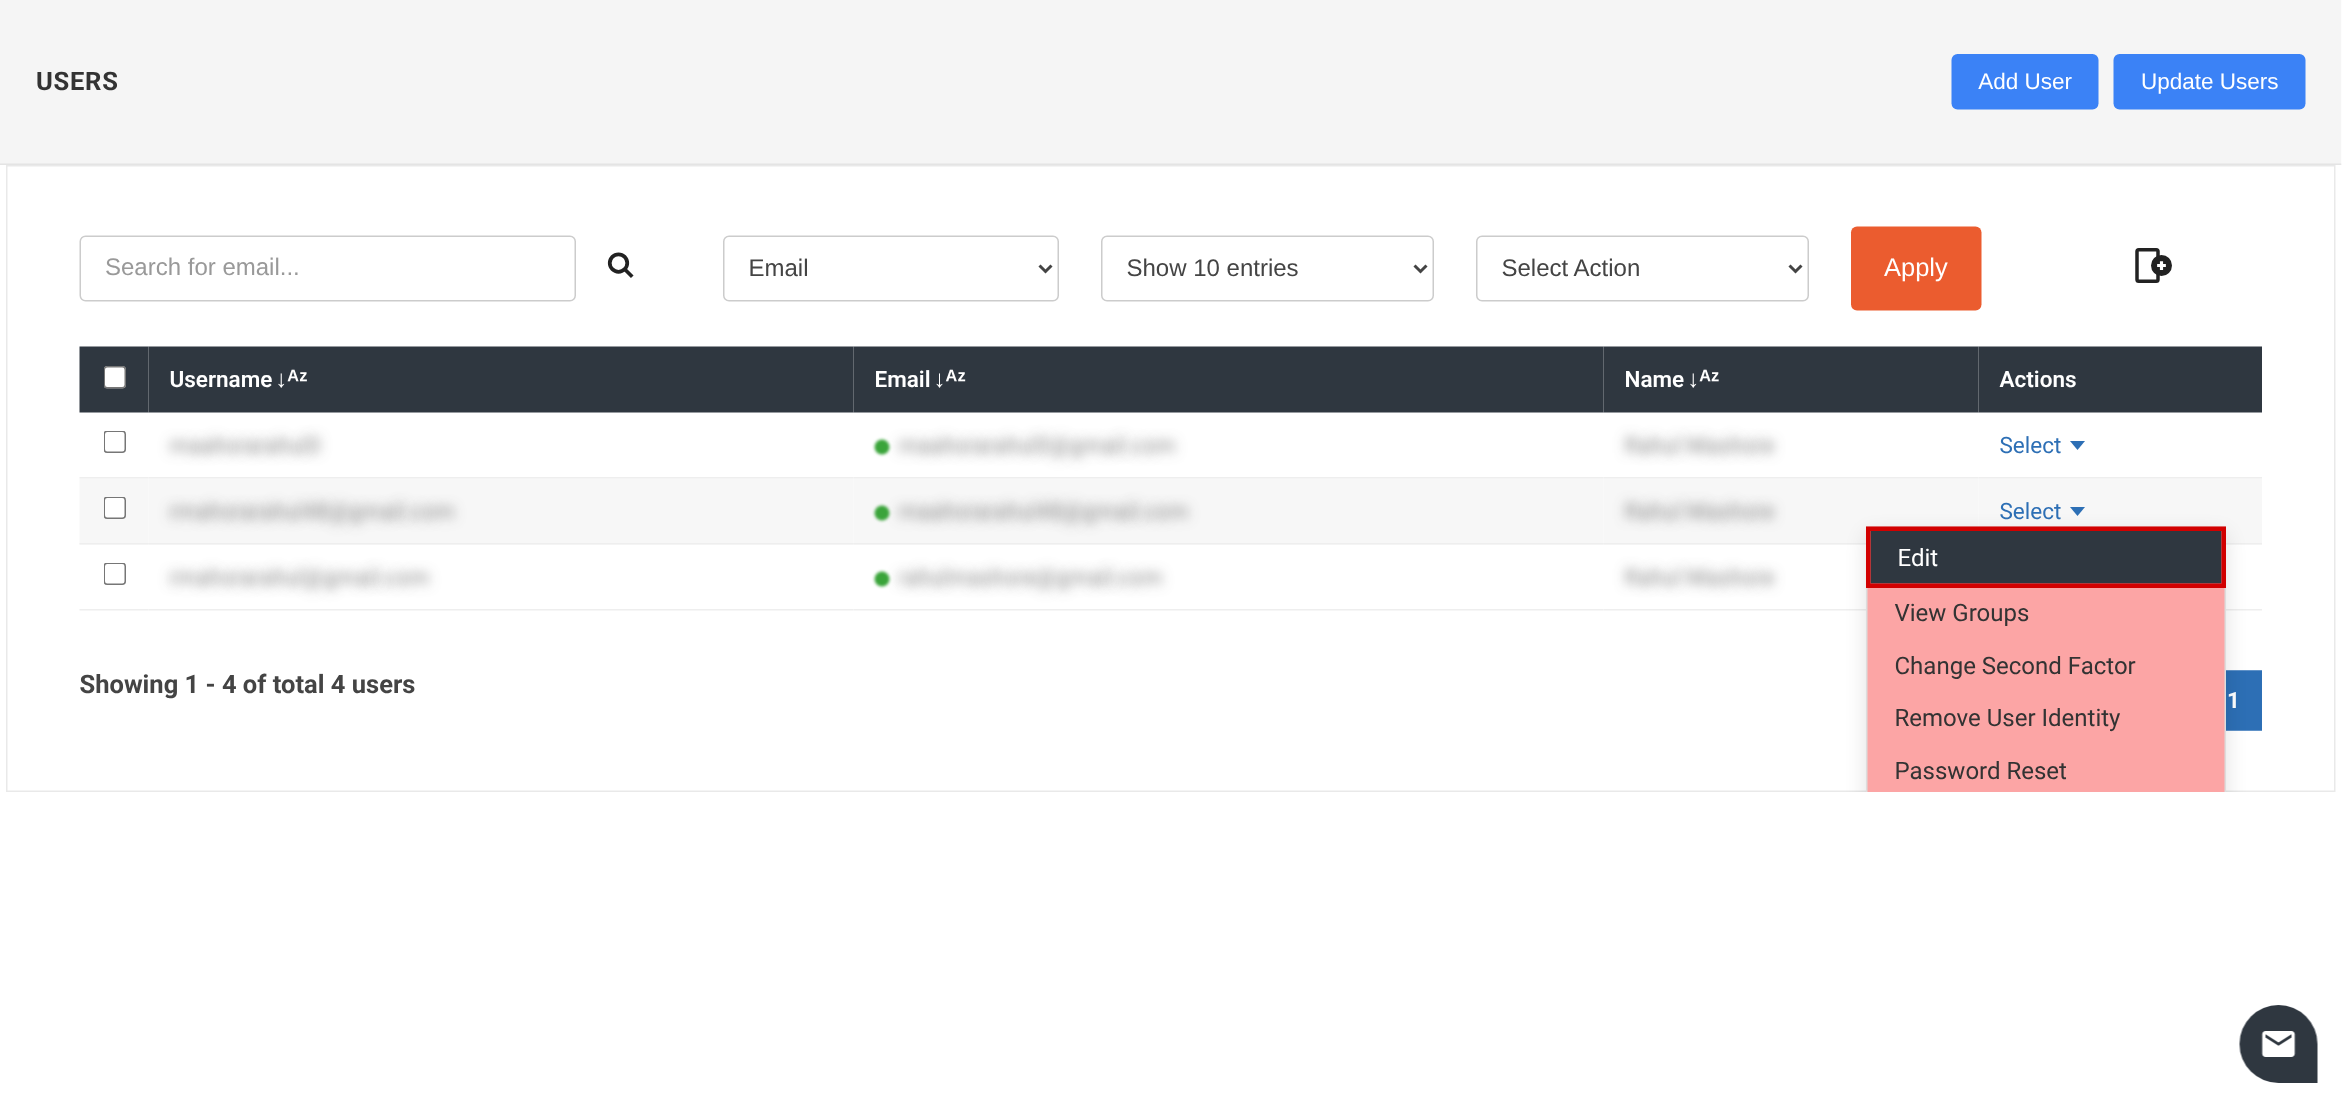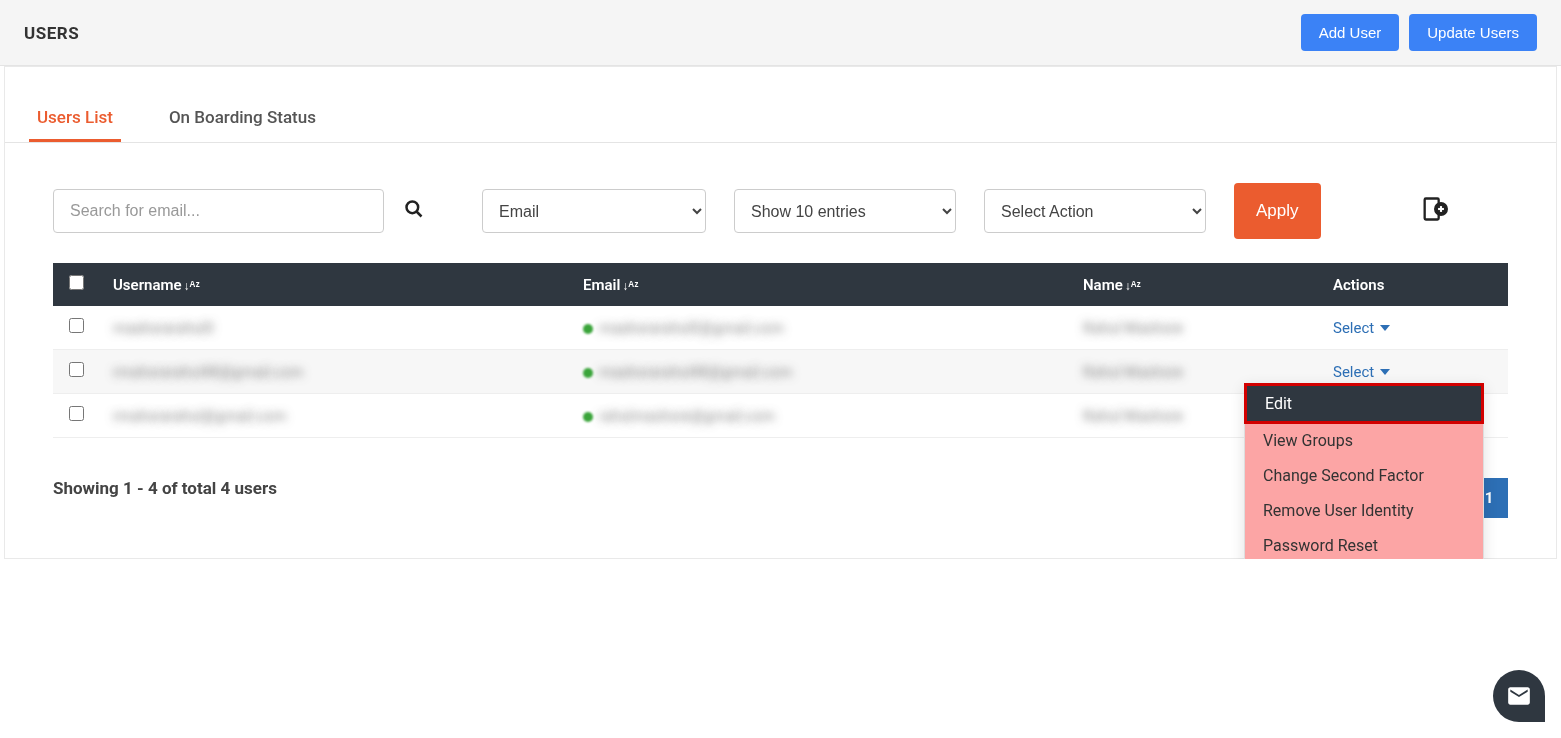--- a/index.html
+++ b/index.html
@@ -1,17 +1,17 @@
 <!DOCTYPE html>
 <html><head>
 <meta charset="utf-8">
 <style>
   * { box-sizing: border-box; margin: 0; padding: 0; }
   body { font-family: -apple-system, BlinkMacSystemFont, "Segoe UI", Roboto, sans-serif; background: #fff; color: #333; width: 1561px; }
-  .header-bar { display: flex; align-items: center; justify-content: space-between; padding: 14px 24px; background: #f5f5f5; border-bottom: 1px solid #e4e4e4; }
+  .header-bar { display: flex; align-items: center; justify-content: space-between; padding: 36px 24px; background: #f5f5f5; border-bottom: 1px solid #e4e4e4; }
   .header-title { font-size: 17px; font-weight: 700; color: #333; letter-spacing: 0.5px; }
   .header-actions { display: flex; gap: 10px; }
   .btn-primary { background: #3b82f6; color: #fff; border: none; padding: 10px 18px; font-size: 15px; border-radius: 4px; cursor: pointer; font-weight: 400; }
   .content-card { background: #fff; margin: 0 4px; border: 1px solid #e9e9e9; }
   .tabs { display: flex; gap: 40px; padding: 0 24px; border-bottom: 1px solid #e4e4e4; margin-top: 30px; }
   .tab { font-size: 17px; padding: 10px 8px 12px; cursor: pointer; color: #555; font-weight: 500; }
   .tab.active { color: #eb5c2f; border-bottom: 3px solid #eb5c2f; }
   .controls-row { display: flex; align-items: center; gap: 20px; padding: 40px 48px 24px; }
   .search-input { height: 44px; width: 331px; padding: 0 16px; border: 1px solid #ccc; border-radius: 4px; font-size: 16px; color: #666; }
   .search-input::placeholder { color: #999; }
@@ -24,21 +24,21 @@
   .add-icon-wrap { margin-left: auto; padding-right: 60px; cursor: pointer; }
 
   .table-wrap { padding: 0 48px 24px; position: relative; }
   table { width: 100%; border-collapse: collapse; }
   thead tr { background: #2f3740; color: #fff; }
   th { text-align: left; padding: 12px 14px; font-size: 15px; font-weight: 600; }
   th.chk-col { width: 46px; text-align: center; }
   th.username-col { width: 470px; }
   th.email-col { width: 500px; }
   th.name-col { width: 250px; }
-  .sort-icon { display: inline-block; font-size: 12px; margin-left: 2px; vertical-align: baseline; }
+  .sort-icon { display: inline-block; font-size: 16px; margin-left: 2px; vertical-align: baseline; }
   tbody tr { border-bottom: 1px solid #eee; }
   tbody tr.alt { background: #f7f7f7; }
   td { padding: 12px 14px; font-size: 15px; vertical-align: middle; }
   td.chk-cell { text-align: center; }
   .blur { color: transparent; text-shadow: 0 0 8px rgba(100,100,100,0.8); user-select: none; }
   .email-dot { display: inline-block; width: 10px; height: 10px; border-radius: 50%; margin-right: 6px; vertical-align: middle; }
   .dot-green { background: #3aa43a; filter: blur(1px); }
   .dot-red { background: #d9453a; filter: blur(1px); }
   .select-link { color: #2d6fb5; font-size: 15px; cursor: pointer; display: inline-flex; align-items: center; gap: 6px; }
   .caret-down { width: 0; height: 0; border-left: 5px solid transparent; border-right: 5px solid transparent; border-top: 6px solid #2d6fb5; }
@@ -65,24 +65,20 @@
 <div class="header-bar">
   <div class="header-title">USERS</div>
   <div class="header-actions">
     <button class="btn-primary">Add User</button>
     <button class="btn-primary">Update Users</button>
   </div>
 </div>
 
 <div class="content-card">
 
-  <div class="tabs">
-    <div class="tab active">Users List</div>
-    <div class="tab">On Boarding Status</div>
-  </div>
 
   <div class="controls-row">
     <input class="search-input" placeholder="Search for email..." style="">
     <span class="icon-search">
       <svg width="20" height="20" viewBox="0 0 24 24" fill="none" stroke="#222" stroke-width="3">
           <circle cx="10" cy="10" r="7"></circle>
           <line x1="21" y1="21" x2="15" y2="15"></line>
         </svg>
     </span>
     <select class="select sel-email">

